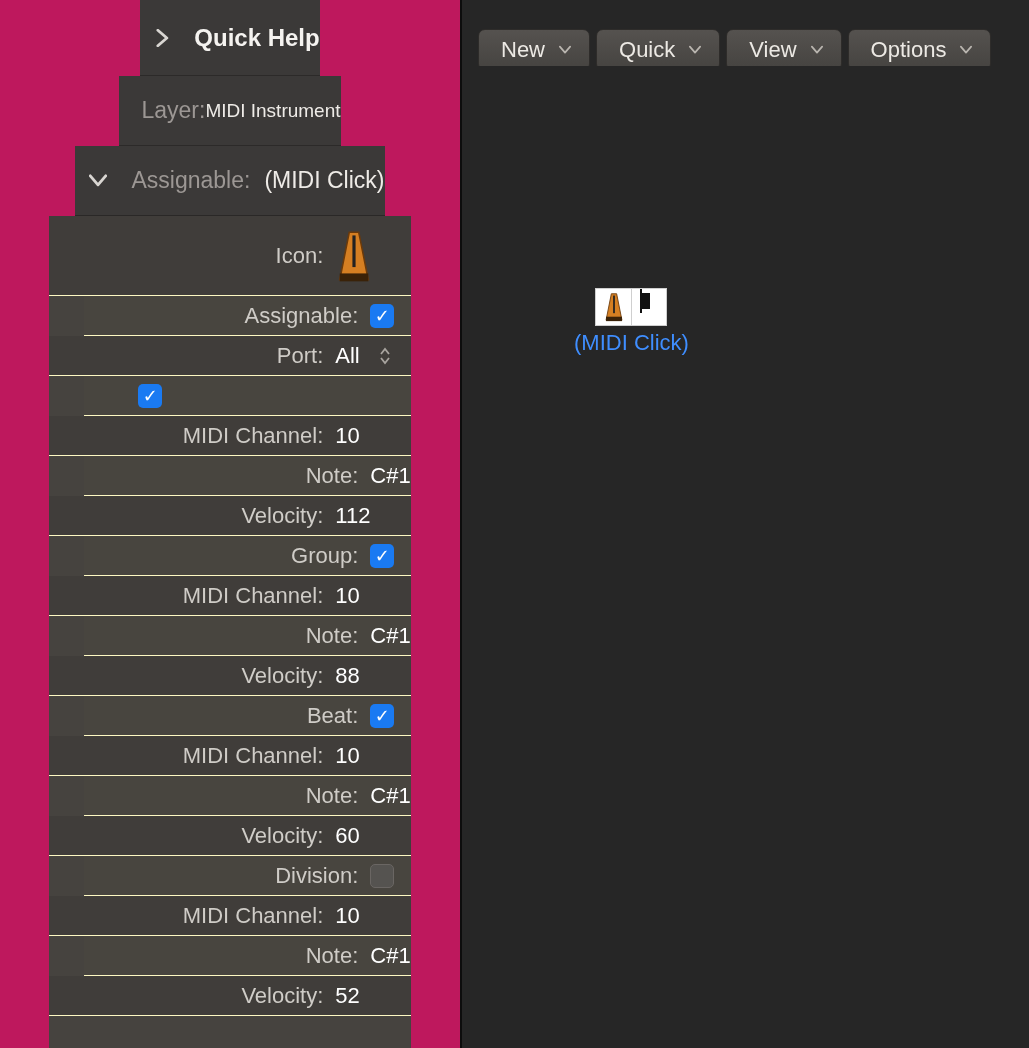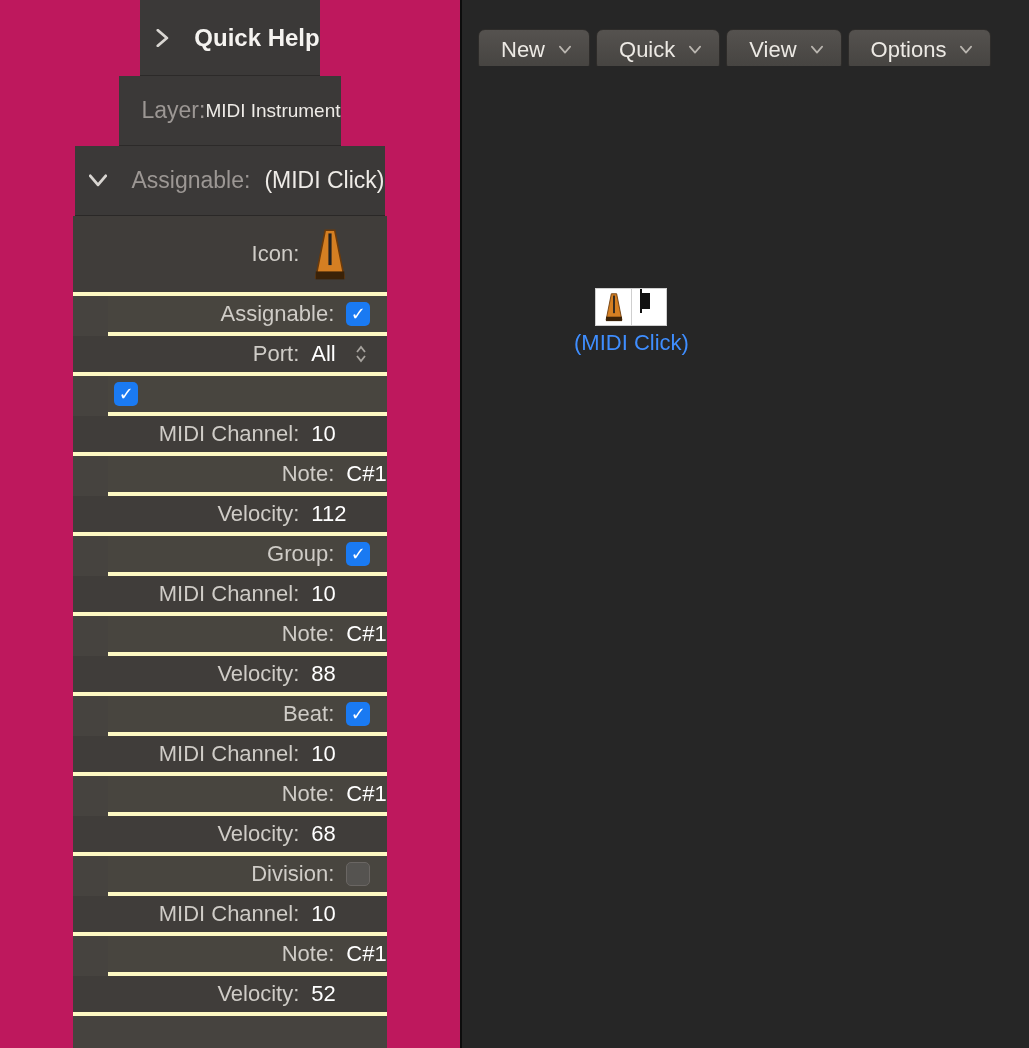--- a/index.html
+++ b/index.html
@@ -70,21 +70,22 @@
   }
   .props {
     flex: 1;
     overflow: hidden;
     background: #46433f;
   }
   .prow {
     height: 40px;
     display: flex;
     align-items: center;
-    border-bottom: 4px solid #fef9c3;
+    border-bottom: 1px solid #fef9c3;
+    padding-left: 48px;
   }
   .prow.dark { background: #403d3a; }
   .prow.light { background: #48453f; margin-left: 35px; }
   .prow.iconrow { height: 80px; }
   .plabel {
     width: 232px;
     text-align: right;
     padding-right: 6px;
     color: #cfccc7;
     font-size: 22px;
@@ -285,21 +286,21 @@
         <div class="prow dark">
           <div class="plabel">MIDI Channel:</div>
           <div class="pval">10</div>
         </div>
         <div class="prow light">
           <div class="plabel">Note:</div>
           <div class="pval">C#1</div>
         </div>
         <div class="prow dark">
           <div class="plabel">Velocity:</div>
-          <div class="pval">68</div>
+          <div class="pval">60</div>
         </div>
         <div class="prow light">
           <div class="plabel">Division:</div>
           <div class="pval">
             <span class="checkbox off"></span>
           </div>
         </div>
         <div class="prow dark">
           <div class="plabel">MIDI Channel:</div>
           <div class="pval">10</div>

